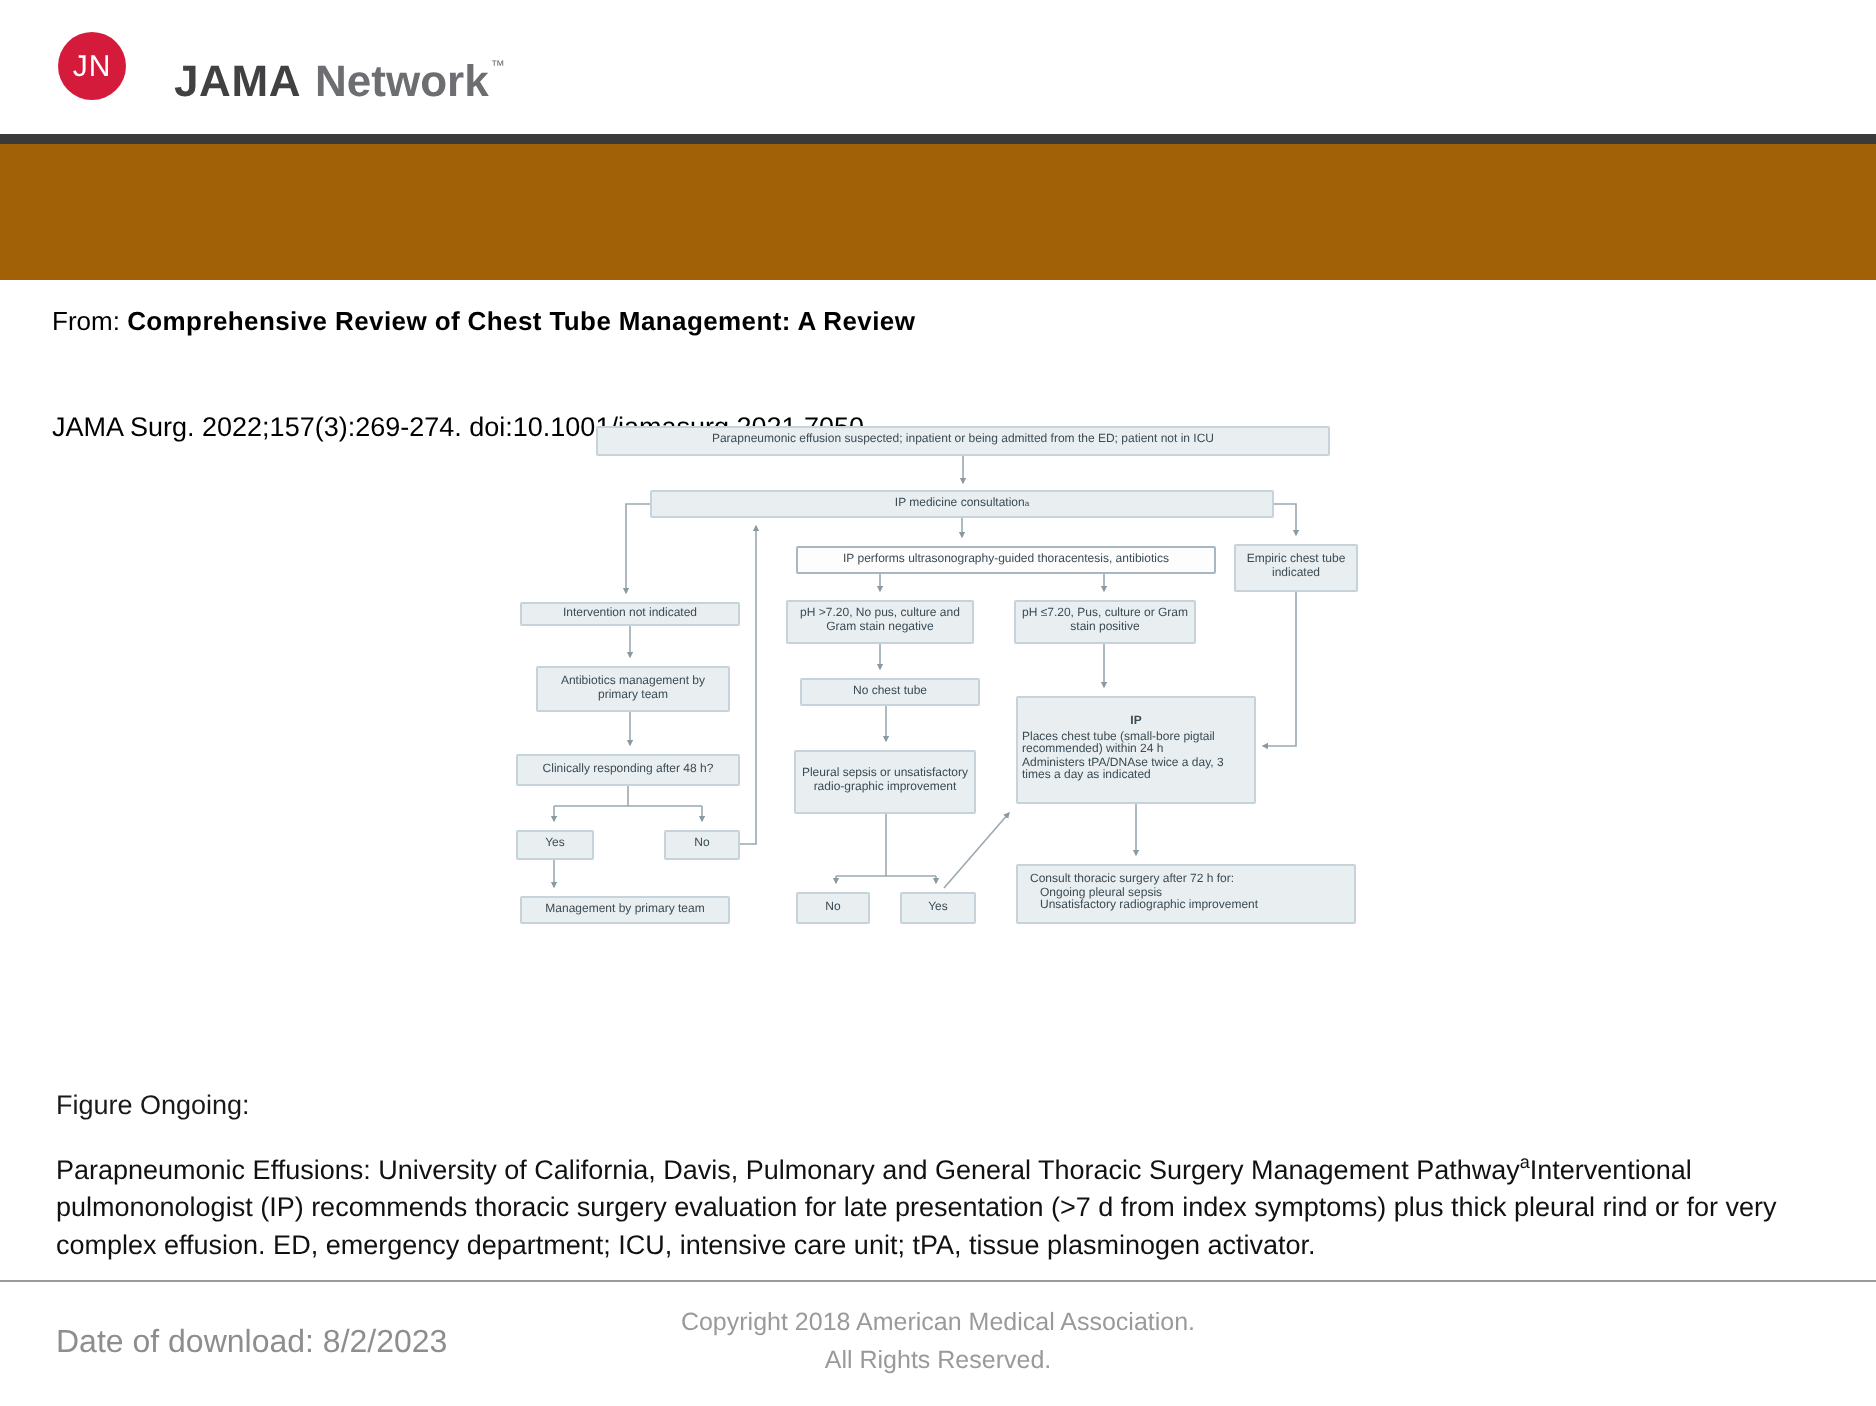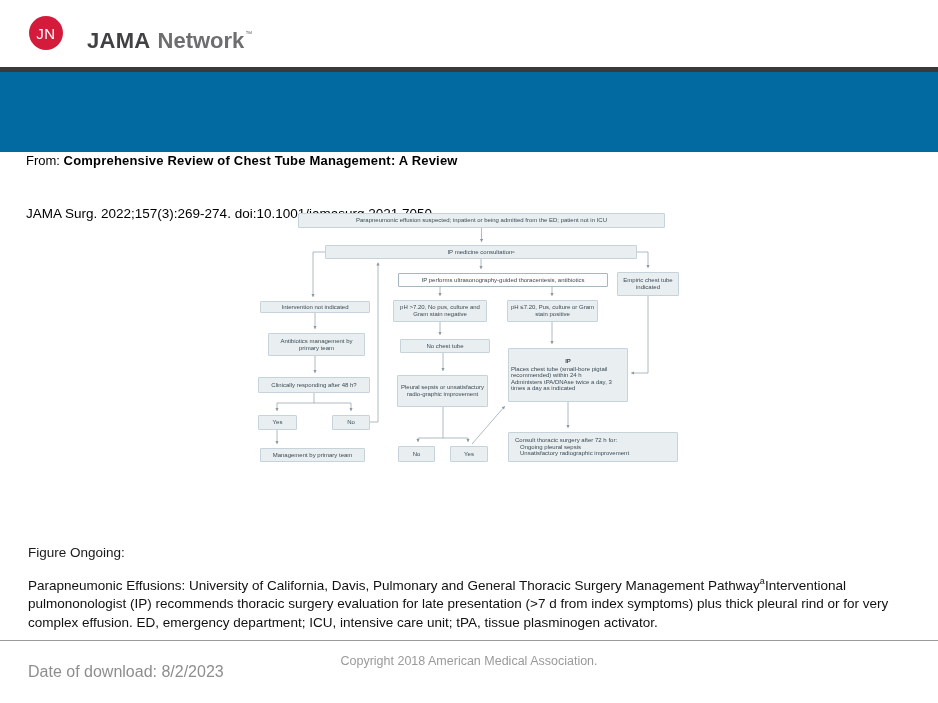--- a/index.html
+++ b/index.html
@@ -14,21 +14,21 @@
     font-weight:normal;font-size:15px;letter-spacing:.5px;
   }
   .brand{
     position:absolute;left:87px;top:24px;height:34px;display:flex;align-items:center;
     font-size:22px;white-space:nowrap;
   }
   .brand-jama{font-weight:bold;color:#414042;letter-spacing:.3px;}
   .brand-network{color:#6d6e71;margin-left:7px;font-weight:700;}
   .brand-tm{font-size:7px;color:#6d6e71;vertical-align:top;position:relative;top:-8px;left:1px;}
   .dark-bar{position:absolute;left:0;top:67px;width:938px;height:5px;background:#3a3a3a;}
-  .gray-band{position:absolute;left:0;top:72px;width:938px;height:80px;background:#0369a1;}
+  .gray-band{position:absolute;left:0;top:72px;width:938px;height:68px;background:#a16207;}
   .from-line{position:absolute;left:26px;top:81px;font-size:13px;color:#000;}
   .from-line b{font-weight:bold;letter-spacing:.2px;}
   .citation{position:absolute;left:26px;top:134px;font-size:13.5px;color:#000;}
 
   
   .fc-svg{position:absolute;left:0;top:0;}
   .fc{
     position:absolute;box-sizing:border-box;background:#e9eef1;border:1px solid #c6d3da;
     color:#3a4b54;font-size:6px;line-height:6.6px;display:flex;align-items:center;
     justify-content:center;text-align:center;padding:1px 2px;border-radius:1px;overflow:hidden;
@@ -156,13 +156,14 @@
 </div>
 
 <div class="legend-heading">Figure Ongoing:</div>
 <div class="legend-body">
   <span>Parapneumonic Effusions: University of California, Davis, Pulmonary and General Thoracic Surgery Management Pathway</span><sup>a</sup><span>Interventional pulmononologist (IP) recommends thoracic surgery evaluation for late presentation (&gt;7 d from index symptoms) plus thick pleural rind or for very complex effusion. ED, emergency department; ICU, intensive care unit; tPA, tissue plasminogen activator.</span>
 </div>
 <div class="divider"></div>
 <div class="download">Date of download:  8/2/2023</div>
 <div class="copyright">
   <div>Copyright 2018 American Medical Association.</div>
+  <div>All Rights Reserved.</div>
 </div>
 
 </body></html>

